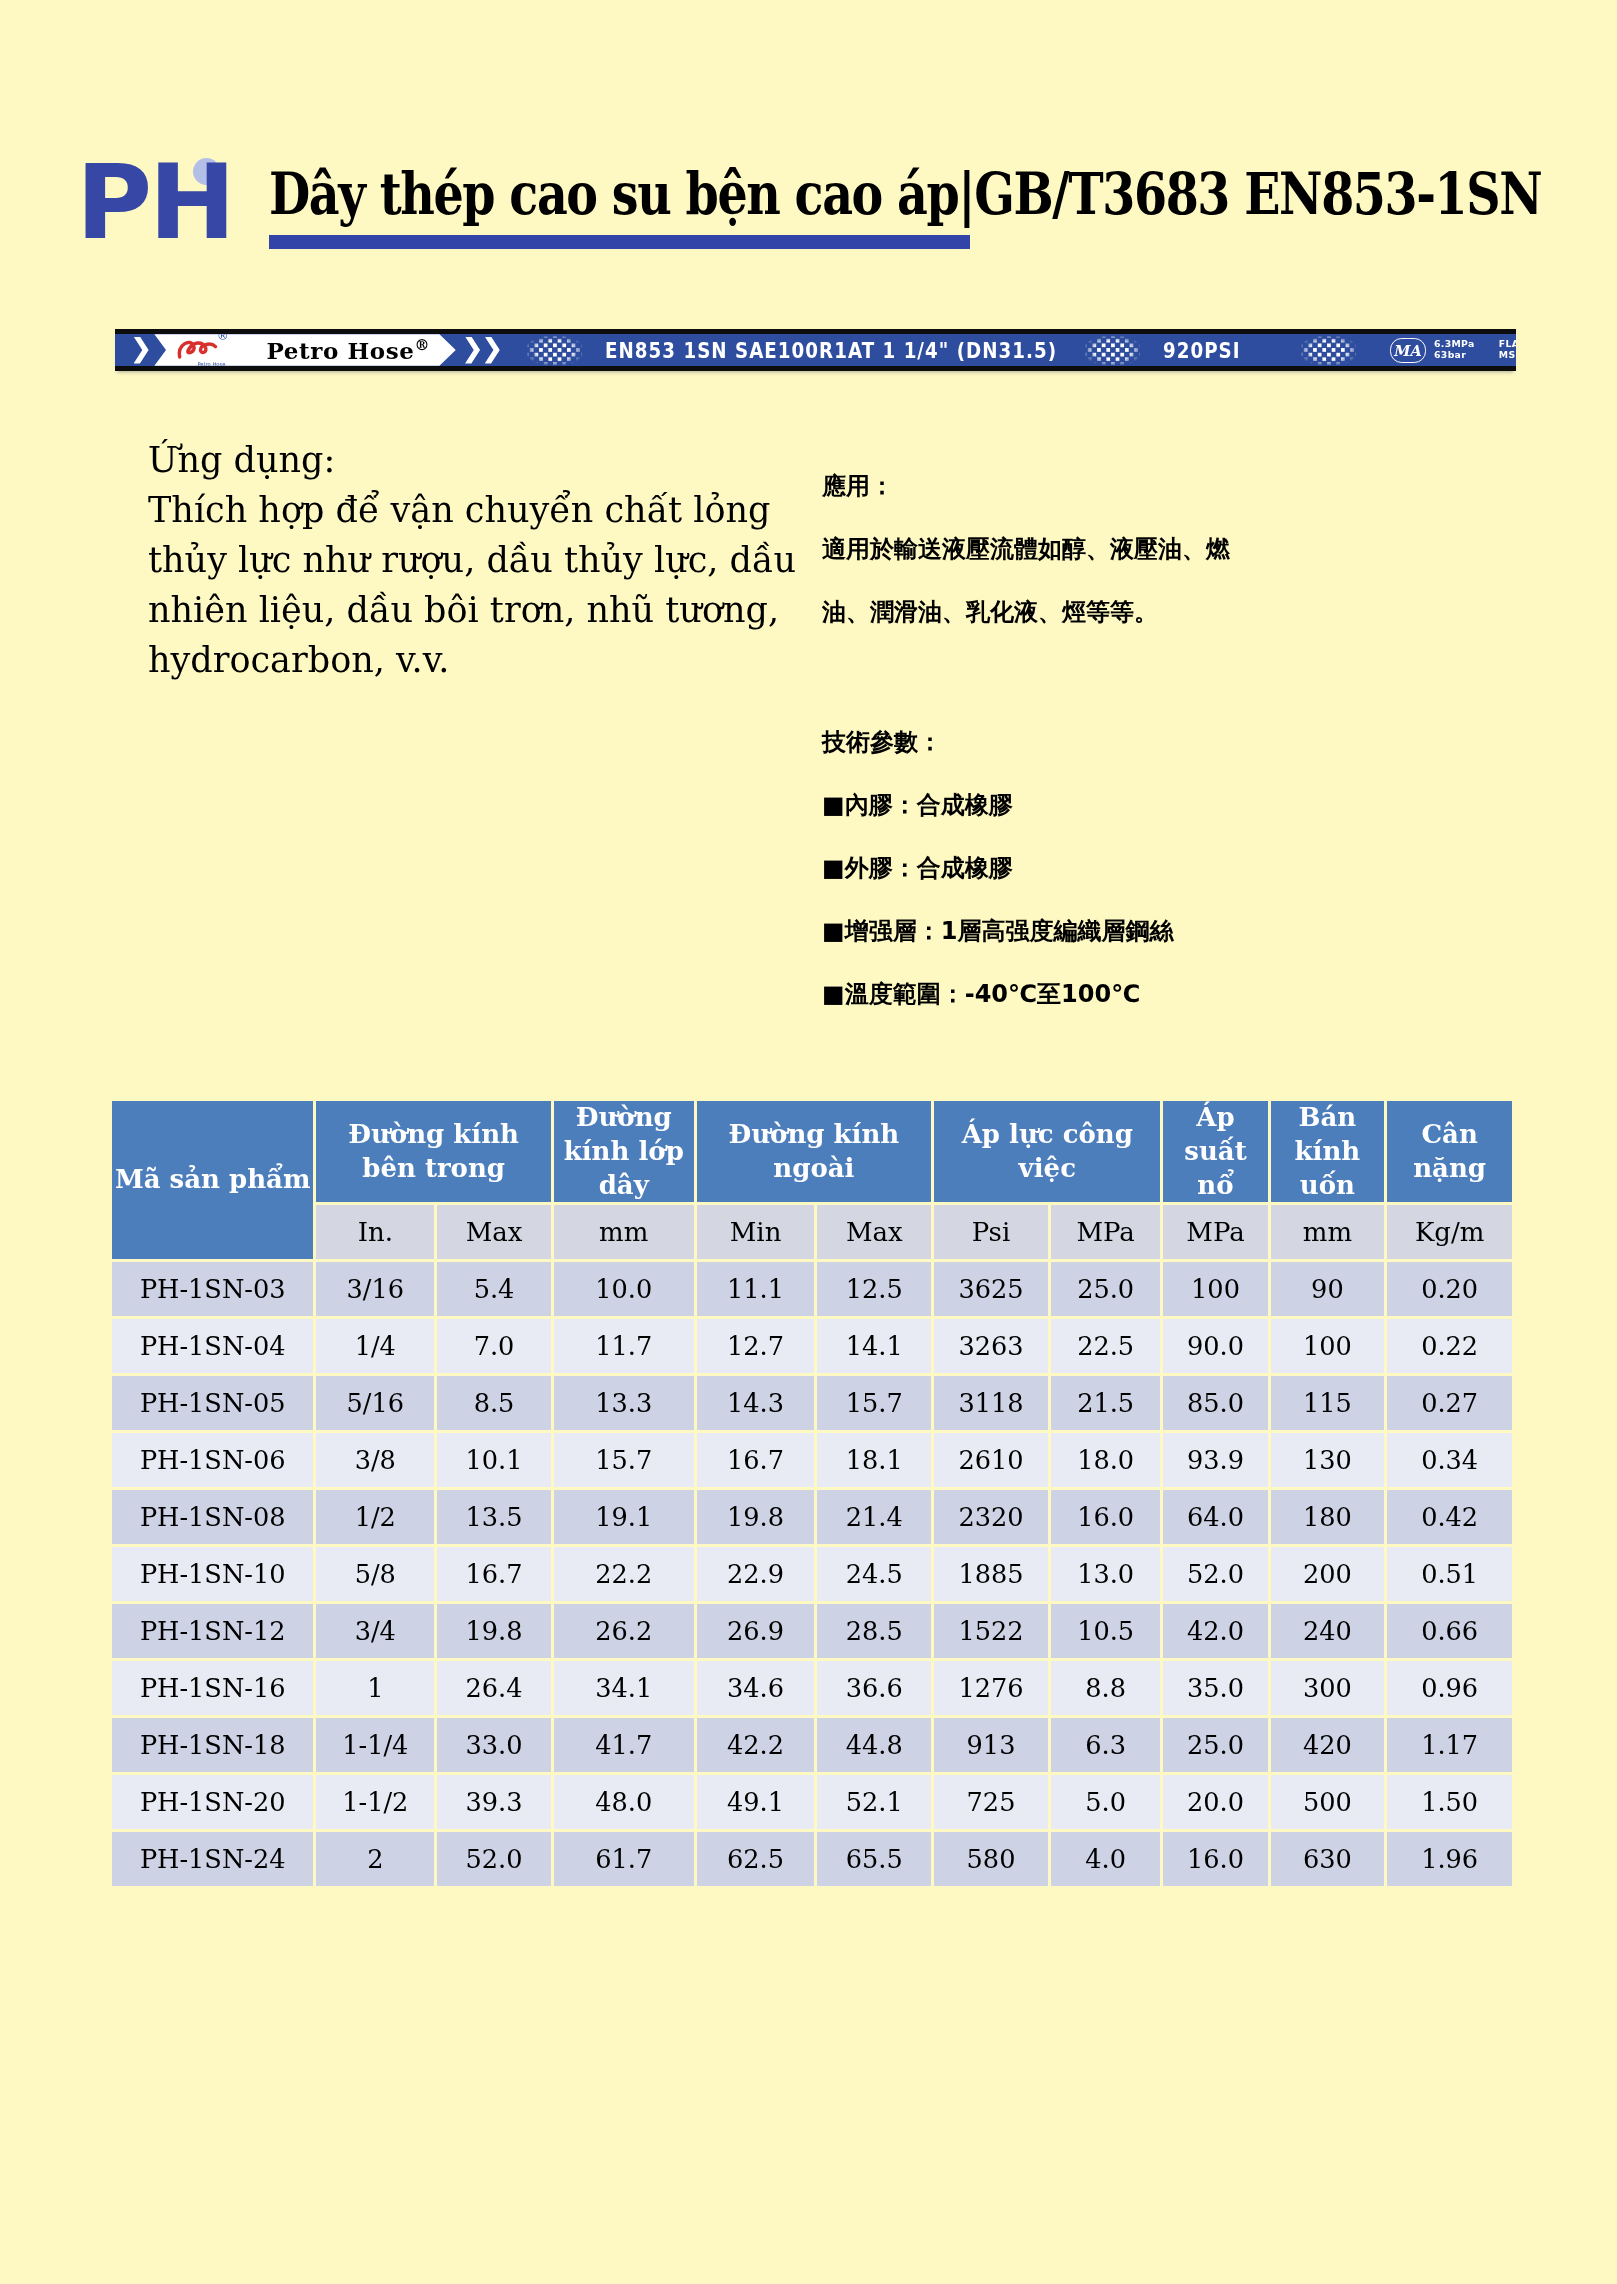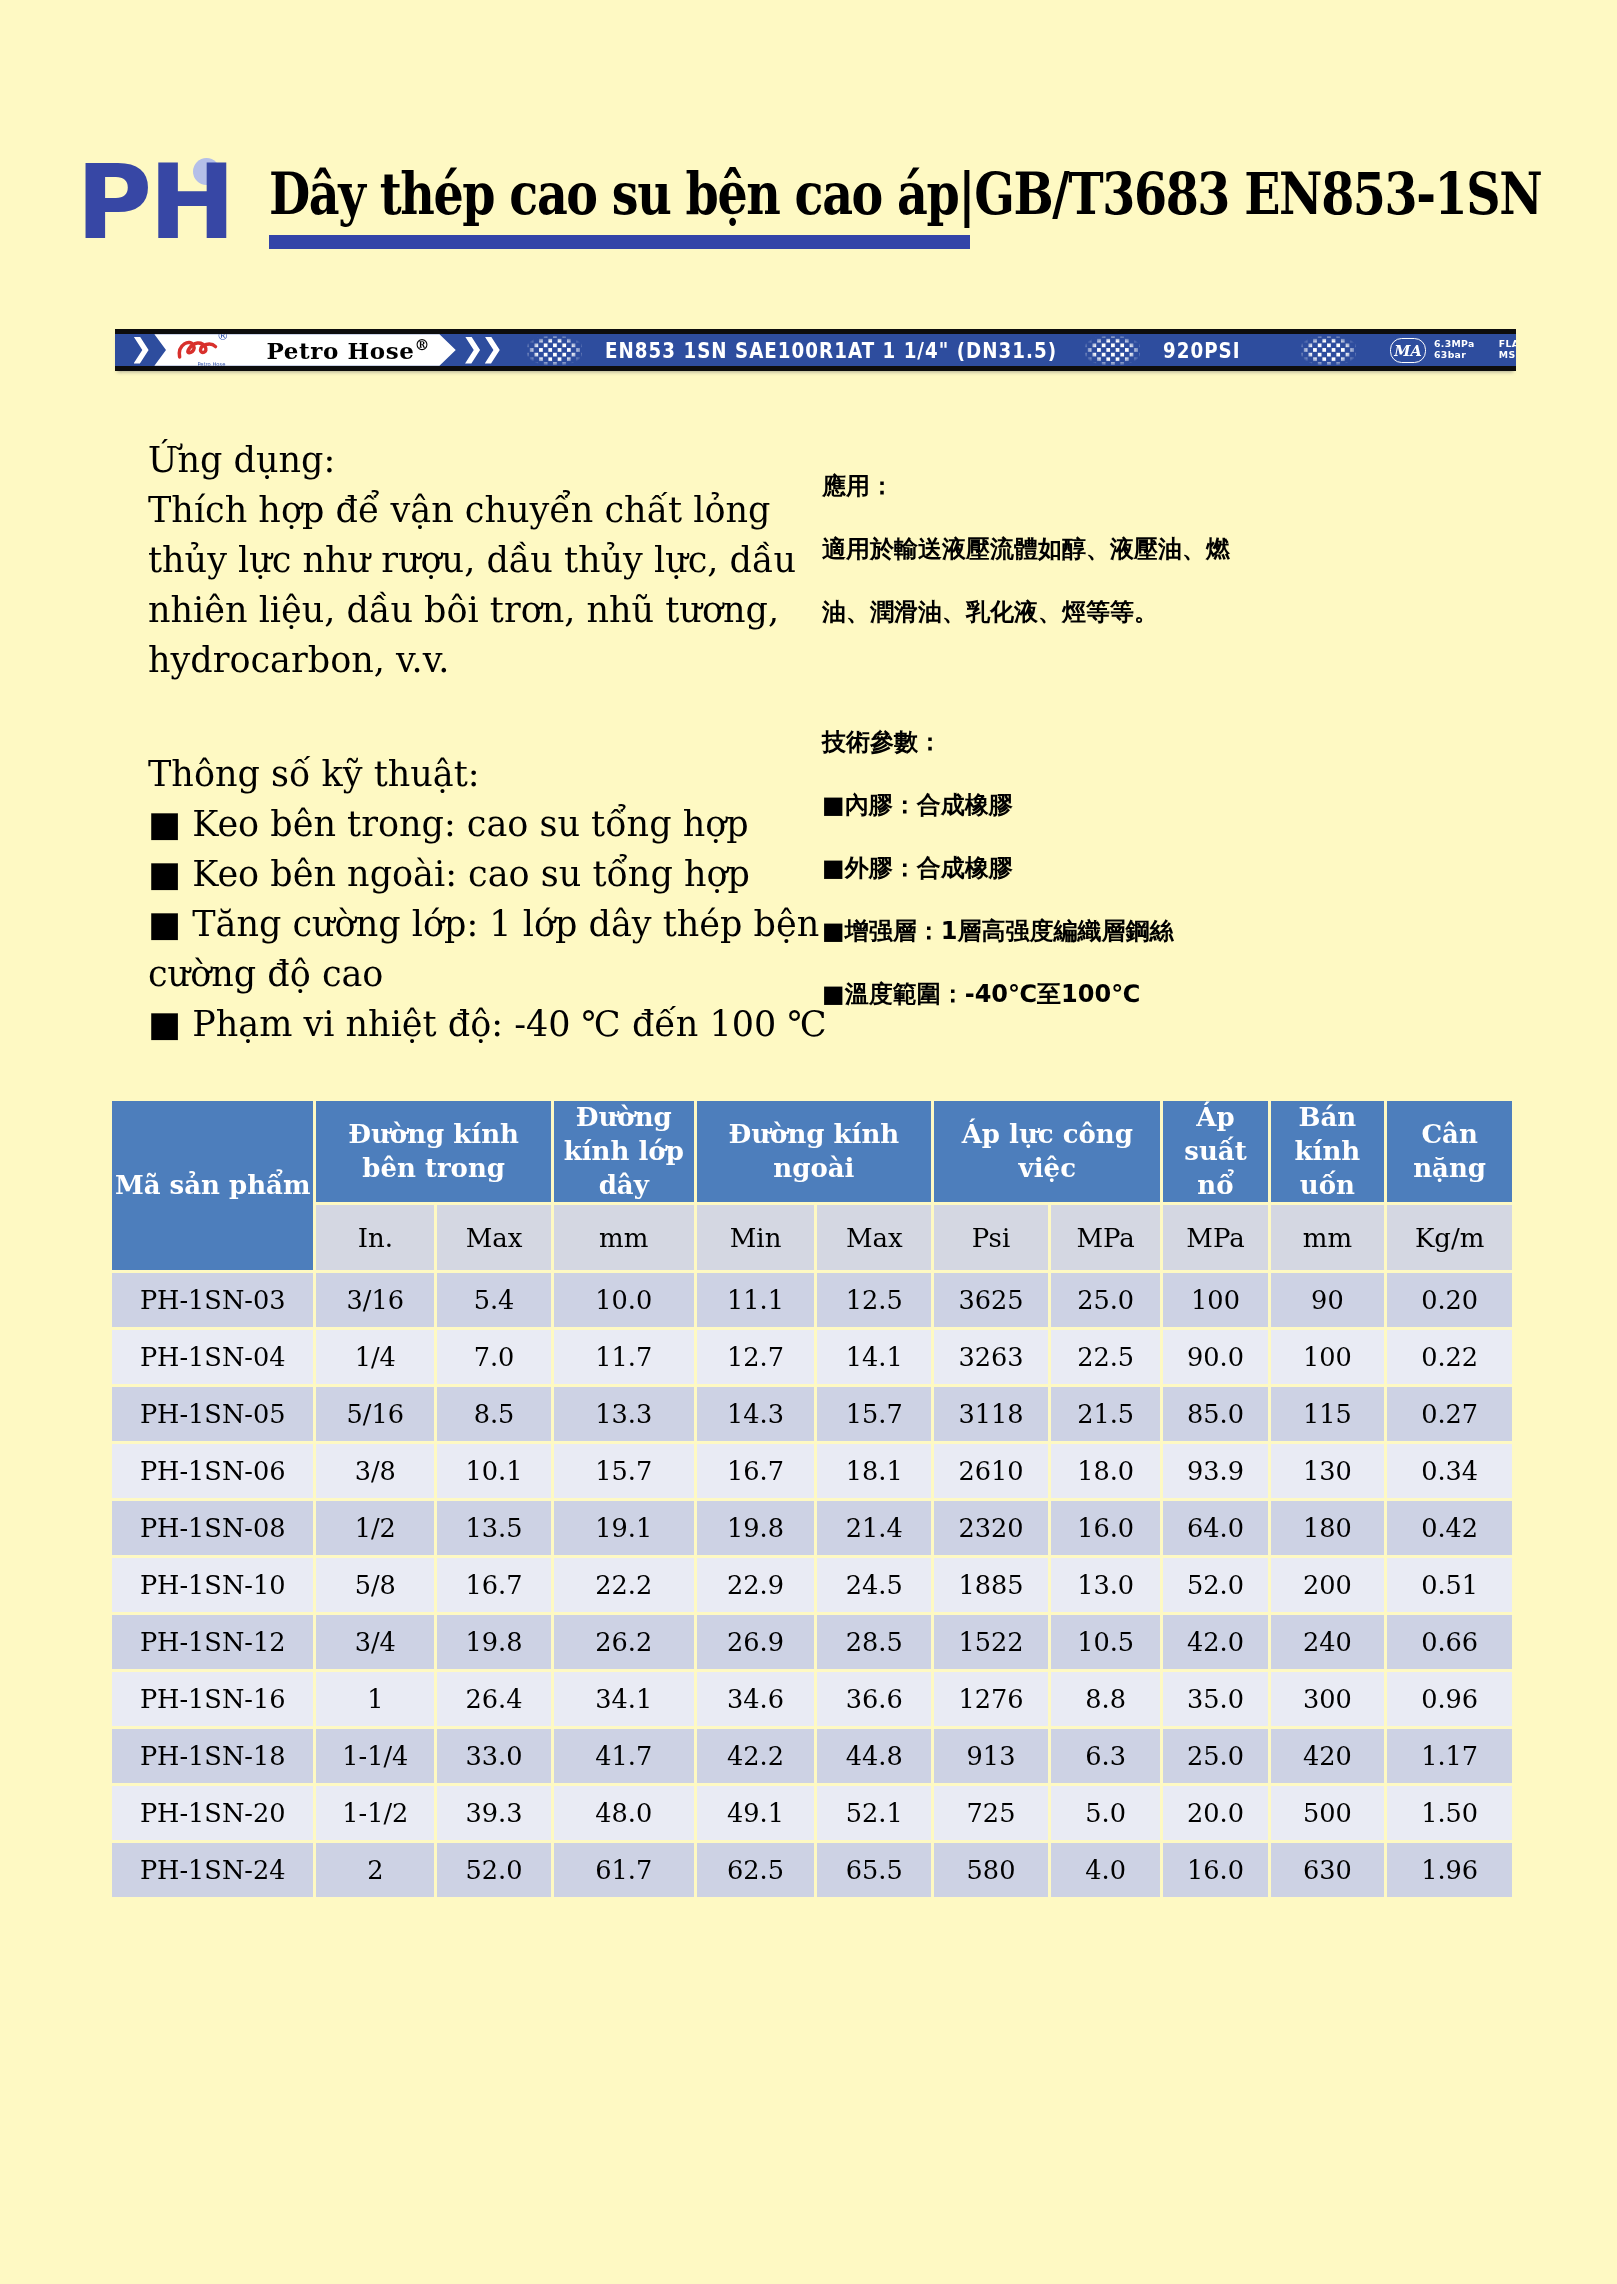--- a/index.html
+++ b/index.html
@@ -56,21 +56,21 @@
   .zh-app{top:455px;}
   .zh-specs{top:711px;}
 
   
   .spec-table-wrap{position:absolute;left:109px;top:1098px;width:1406px;}
   table.spec{width:100%;border-collapse:separate;border-spacing:3.5px;table-layout:fixed;}
   table.spec th,table.spec td{text-align:center;vertical-align:middle;padding:0 2.3px;
                               overflow:hidden;}
   th.group{background:#4d7ebc;color:#fff;font-weight:bold;font-size:26px;line-height:1.3;height:85px;}
   th.code-head{height:auto;}
-  th.sub{background:#d4d7e2;font-weight:normal;font-size:26px;height:65px;}
+  th.sub{background:#d4d7e2;font-weight:normal;font-size:26px;height:54px;}
   td.cell{font-size:25.6px;height:54px;}
   tr.row-odd td{background:#cdd2e4;}
   tr.row-even td{background:#e9ebf4;text-align:center;}
 </style>
 </head>
 <body>
 
 <div class="page">
 
   <div class="logo-dot"></div>
@@ -111,28 +111,20 @@
     </div>
     <div class="banner-black"></div>
   </div>
 
   <div class="vi-block vi-app">
     <div>Ứng dụng:</div>
     <div>Thích hợp để vận chuyển chất lỏng</div>
     <div>thủy lực như rượu, dầu thủy lực, dầu</div>
     <div>nhiên liệu, dầu bôi trơn, nhũ tương,</div>
     <div>hydrocarbon, v.v.</div>
-  </div>
-  <div class="vi-block vi-specs">
-    <div>Thông số kỹ thuật:</div>
-    <div>■ Keo bên trong: cao su tổng hợp</div>
-    <div>■ Keo bên ngoài: cao su tổng hợp</div>
-    <div>■ Tăng cường lớp: 1 lớp dây thép bện</div>
-    <div>cường độ cao</div>
-    <div>■ Phạm vi nhiệt độ: -40 ℃ đến 100 ℃</div>
   </div>
 
   <div class="zh-block zh-app">
     <div>應用：</div>
     <div>適用於輸送液壓流體如醇、液壓油、燃</div>
     <div>油、潤滑油、乳化液、烴等等。</div>
   </div>
   <div class="zh-block zh-specs">
     <div>技術參數：</div>
     <div>■內膠：合成橡膠</div>

